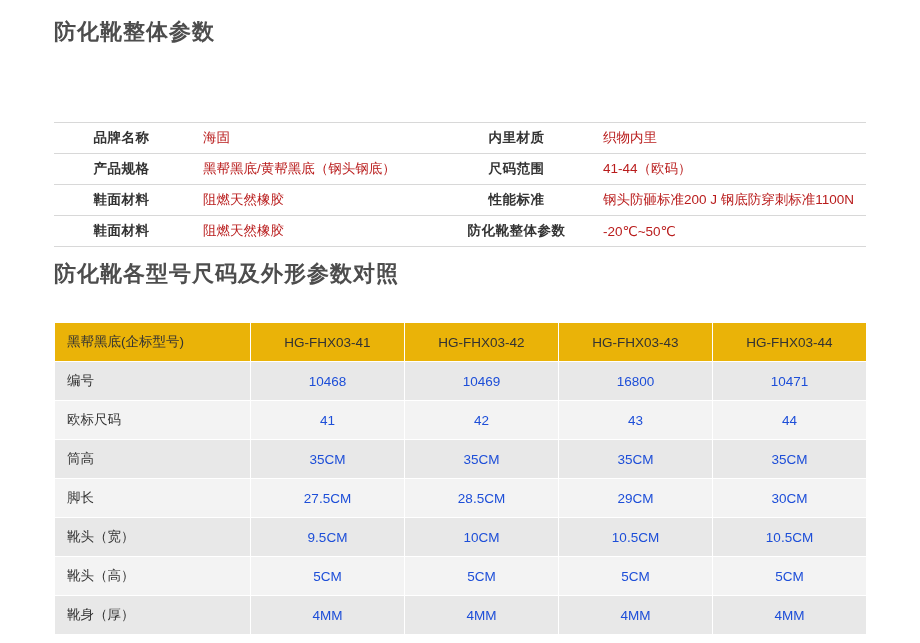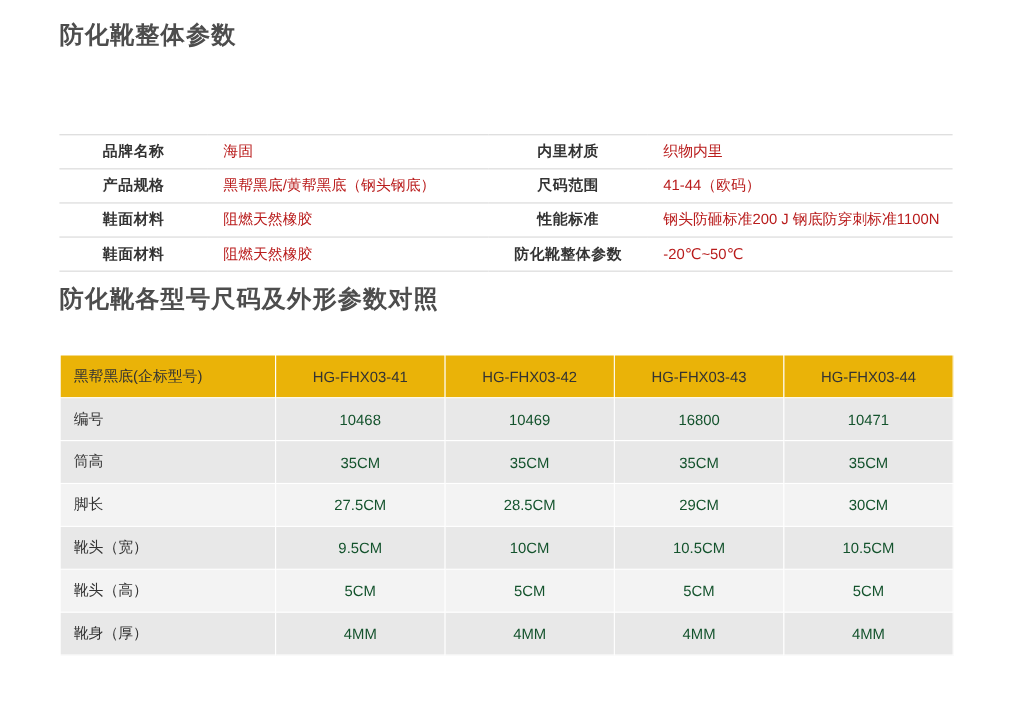--- a/index.html
+++ b/index.html
@@ -31,21 +31,20 @@
   }
   #title1 {
     position: absolute;
     left: 54px;
     top: 20px;
   }
   #title2 {
     position: absolute;
     left: 54px;
     top: 262px;
-    font-family: Liberation Mono, monospace;
   }
 
   
   .spec-table {
     position: absolute;
     left: 54px;
     top: 76px;
     width: 812px;
     border-collapse: collapse;
     table-layout: fixed;
@@ -86,21 +85,21 @@
     top: 322px;
     width: 812px;
     border-collapse: collapse;
     table-layout: fixed;
   }
   .size-table td {
     border: 1px solid #ffffff;
     font-size: 13.5px;
     height: 36px;
     vertical-align: middle;
-    color: #14532d;
+    color: #1d4ed8;
   }
   .size-table td.rowhead {
     padding-left: 12px;
     text-align: left;
     color: #333333;
   }
   .size-table td.cell {
     text-align: center;
   }
   .size-table tr.odd td {
@@ -176,20 +175,27 @@
         <td class="cell">HG-FHX03-43</td>
         <td class="cell">HG-FHX03-44</td>
       </tr>
       <tr class="odd">
         <td class="rowhead">编号</td>
         <td class="cell">10468</td>
         <td class="cell">10469</td>
         <td class="cell">16800</td>
         <td class="cell">10471</td>
       </tr>
+      <tr class="even">
+        <td class="rowhead">欧标尺码</td>
+        <td class="cell">41</td>
+        <td class="cell">42</td>
+        <td class="cell">43</td>
+        <td class="cell">44</td>
+      </tr>
       <tr class="odd">
         <td class="rowhead">筒高</td>
         <td class="cell">35CM</td>
         <td class="cell">35CM</td>
         <td class="cell">35CM</td>
         <td class="cell">35CM</td>
       </tr>
       <tr class="even">
         <td class="rowhead">脚长</td>
         <td class="cell">27.5CM</td>

